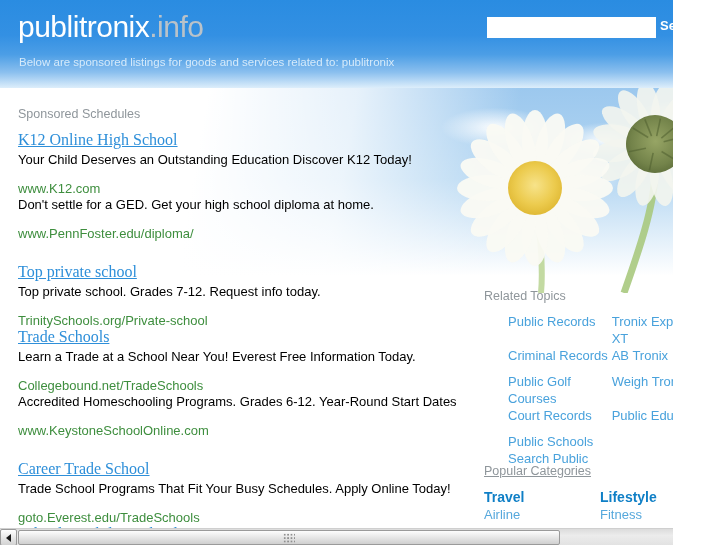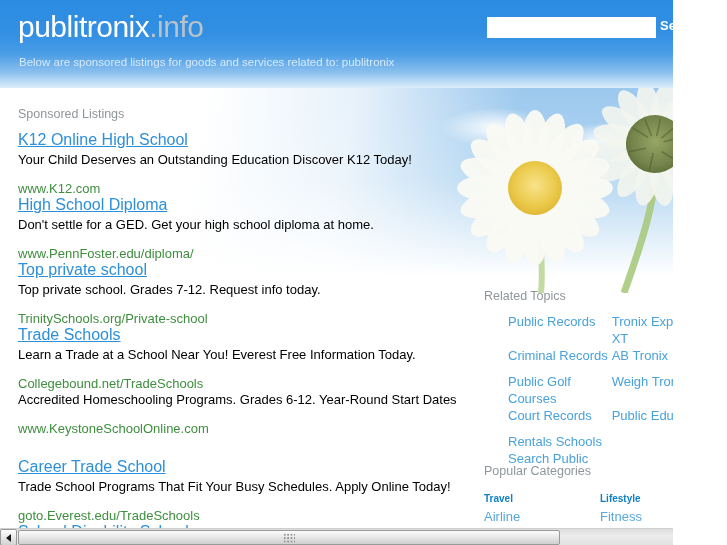--- a/index.html
+++ b/index.html
@@ -38,38 +38,38 @@
   .cloud.c2 { left:540px; top:28px;  width:130px; height:48px; }
   .cloud.c3 { left:620px; top:6px;   width:110px; height:46px; }
   .cloud.c4 { left:470px; top:60px;  width:180px; height:60px; }
   .daisies { position:absolute; left:450px; top:-10px; }
 
   
   .section-heading { font-size:12.5px; color:#8f969b; }
   .sponsored-heading { position:absolute; left:18px; top:107px; z-index:2; }
   .listings { position:absolute; left:18px; top:130px; width:458px; z-index:2; }
   .listing { height:65px; }
-  .listing .title { display:inline-block; font-size:16px; color:#2e8fd9; text-decoration:underline; line-height:20px; }
+  .listing .title { display:inline-block; font-size:16px; color:#2e8fd9; text-decoration:underline; line-height:20px;font-family:Liberation Serif, serif; }
   .listing .desc  { font-size:13px; color:#000000; line-height:16px; margin-top:2px; }
   .listing .url   { display:inline-block; font-size:13px; color:#3e8e3e; line-height:16px; margin-top:13px; text-decoration:none; }
 
   
   .related-heading { position:absolute; left:484px; top:289px; z-index:2; }
   .related-links { position:absolute; left:484px; top:313px; width:226px; z-index:2; }
   .pair-row { display:flex;margin-left:24px; }
   .pair-row .cell { width:116px; font-size:13px; line-height:17px; }
   .pair-row .cell.r { width:110px; }
   .topic-link { color:#49a2dc; text-decoration:none; }
   .group-gap { height:9px; }
 
-  .popular-heading { position:absolute; left:484px; top:464px; z-index:2; }
+  .popular-heading { position:absolute; left:484px; top:464px; z-index:2;text-decoration:underline; }
   .categories { position:absolute; left:484px; top:488px; width:226px; z-index:2; display:flex; }
   .cat-col { width:116px; }
   .cat-col.second { width:110px; }
-  .cat-title { display:inline-block; font-size:10px; font-weight:bold; color:#0f7fc6; line-height:18px; text-decoration:none; }
+  .cat-title { display:inline-block; font-size:14px; font-weight:bold; color:#0f7fc6; line-height:18px; text-decoration:none; }
   .cat-item  { display:block; font-size:13px; color:#56a8dc; line-height:18px; text-decoration:none; }
 
   
   .vscroll { position:absolute; left:710px; top:0; width:17px; height:528px; z-index:10;
              background:linear-gradient(to right,#dcdcdc,#ececec 40%,#e2e2e2); border-left:1px solid #cfcfcf; }
   .hscroll { position:absolute; left:0; top:528px; width:710px; height:17px; z-index:10;
              background:linear-gradient(to bottom,#dcdcdc,#ececec 40%,#e2e2e2); border-top:1px solid #cfcfcf; }
   .corner  { position:absolute; left:710px; top:528px; width:17px; height:17px; z-index:10; background:#f2f2f2; }
   .sb-btn { position:absolute; width:17px; height:17px; background:linear-gradient(to bottom,#ffffff,#d2d2d2);
             border:1px solid #9a9a9a; border-radius:2px; display:flex; align-items:center; justify-content:center; cursor:pointer; }
@@ -172,29 +172,28 @@
 
   <div class="header">
     <div class="logo">
       <span class="name">publitronix</span><span class="tld">.info</span>
     </div>
     <div class="tagline">Below are sponsored listings for goods and services related to: publitronix</div>
     <input class="search-input" type="text" value="" style="">
     <button class="search-btn">Search</button>
   </div>
 
-  <div class="section-heading sponsored-heading">Sponsored Listings</div>
+  <div class="section-heading sponsored-heading">Sponsored Schedules</div>
   <div class="listings">
     <div class="listing">
       <a href="#" class="title">K12 Online High School</a>
       <div class="desc">Your Child Deserves an Outstanding Education Discover K12 Today!</div>
       <a href="#" class="url">www.K12.com</a>
     </div>
     <div class="listing">
-      <a href="#" class="title">High School Diploma</a>
       <div class="desc">Don't settle for a GED. Get your high school diploma at home.</div>
       <a href="#" class="url">www.PennFoster.edu/diploma/</a>
     </div>
     <div class="listing">
       <a href="#" class="title">Top private school</a>
       <div class="desc">Top private school. Grades 7-12. Request info today.</div>
       <a href="#" class="url">TrinitySchools.org/Private-school</a>
     </div>
     <div class="listing">
       <a href="#" class="title">Trade Schools</a>
@@ -229,21 +228,21 @@
     <div class="pair-row">
       <div class="cell"><a href="#" class="topic-link">Public Golf Courses</a></div>
       <div class="cell r"><a href="#" class="topic-link">Weigh Tronix</a></div>
     </div>
     <div class="pair-row">
       <div class="cell"><a href="#" class="topic-link">Court Records</a></div>
       <div class="cell r"><a href="#" class="topic-link">Public Education</a></div>
     </div>
     <div class="group-gap"></div>
     <div class="pair-row">
-      <div class="cell"><a href="#" class="topic-link">Rentals Schools</a></div>
+      <div class="cell"><a href="#" class="topic-link">Public Schools</a></div>
       <div class="cell r"></div>
     </div>
     <div class="pair-row">
       <div class="cell"><a href="#" class="topic-link">Search Public</a></div>
       <div class="cell r"></div>
     </div>
   </div>
 
   <div class="section-heading popular-heading">Popular Categories</div>
   <div class="categories">

